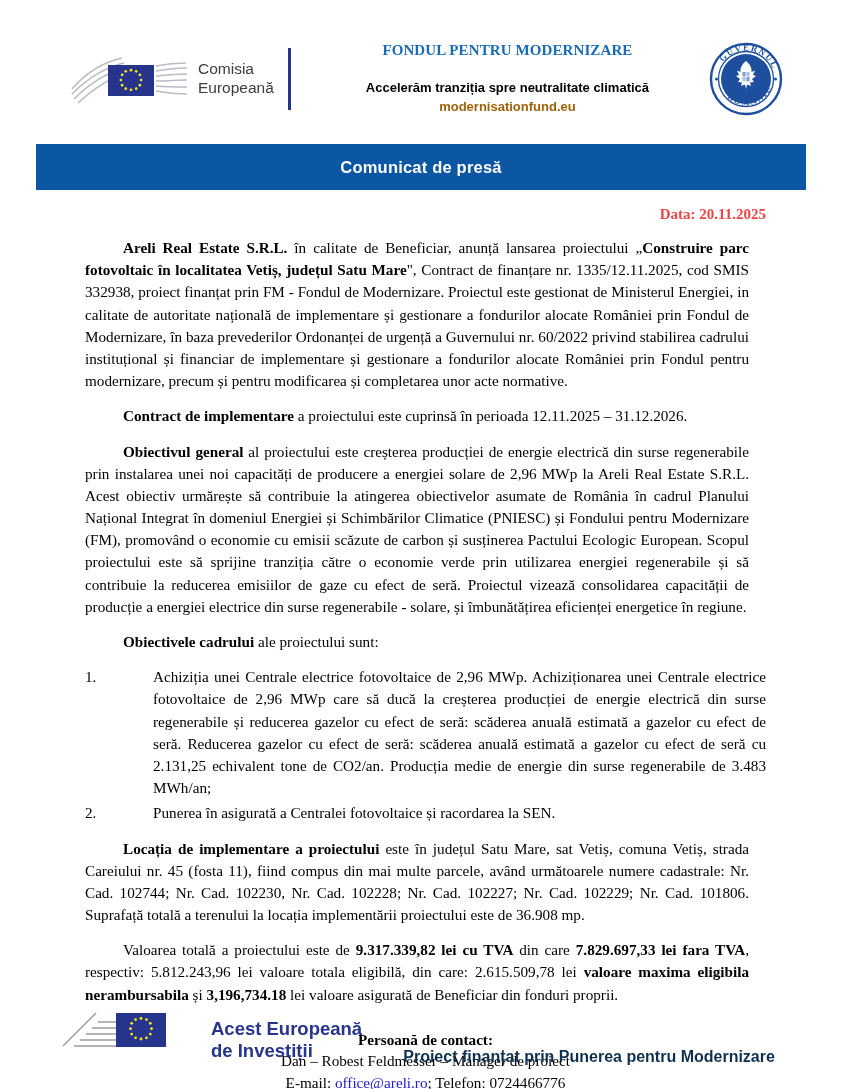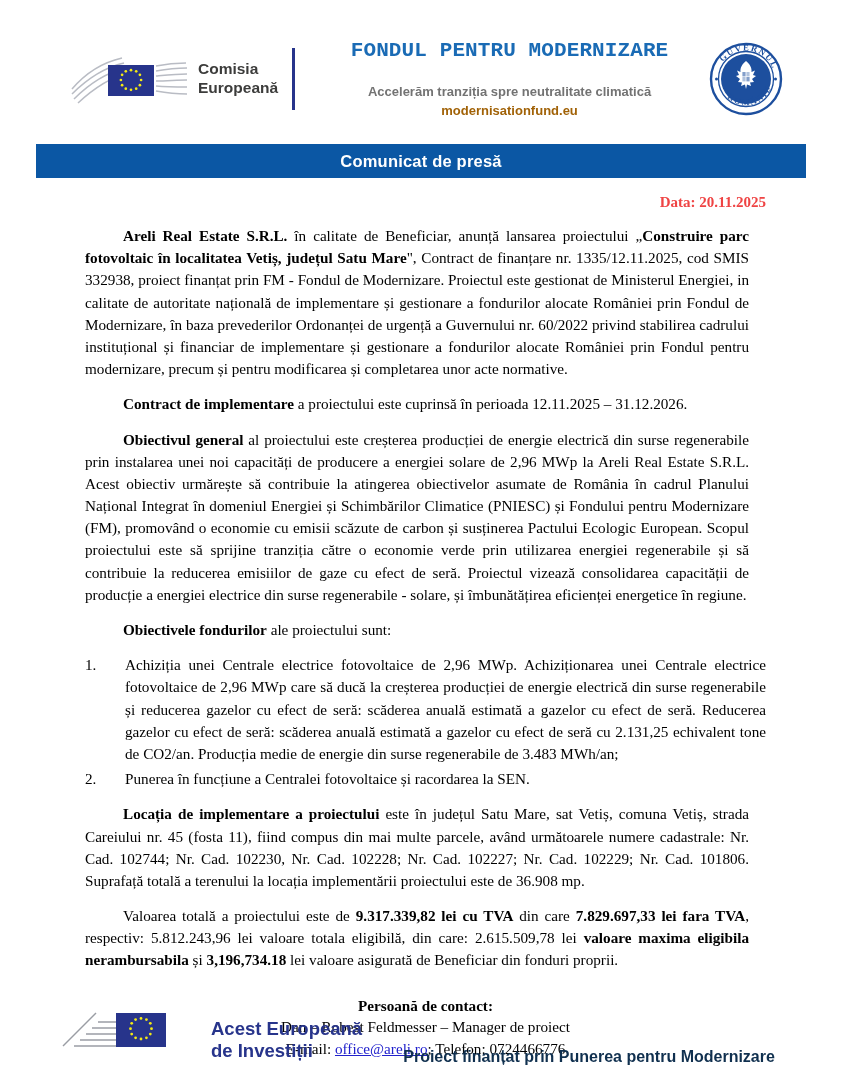--- a/index.html
+++ b/index.html
@@ -21,67 +21,66 @@
     padding: 38px 56px 0 70px;
     height: 120px;
   }
   .ec-logo {
     display: flex;
     align-items: center;
     flex: 0 0 auto;
     padding-right: 14px;
     border-right: 3px solid #27348b;
     height: 62px;
-    font-weight: bold;
   }
   .ec-flag-wrap { position: relative; width: 118px; height: 60px; }
   .ec-flag-wrap svg { display: block; }
   .ec-logo-text {
     font-family: "Liberation Sans", sans-serif;
     font-size: 15.5px;
     color: #3c3c3b;
     line-height: 1.22;
     padding-left: 10px;
     white-space: nowrap;
   }
   .header-center {
     flex: 1 1 auto;
     text-align: center;
     padding: 0 6px 0 24px;
   }
   .hdr-title {
-    font-family: Liberation Mono, monospace;
-    font-weight: bold;
-    font-size: 21px;
+    font-family: Liberation Serif, serif;
+    font-weight: bold;
+    font-size: 15px;
     color: #1a6bb5;
     letter-spacing: 0.1px;
     line-height: 1.25;
   }
   .hdr-sub {
     font-family: "Liberation Sans", sans-serif;
     font-weight: bold;
     font-size: 13px;
-    color: #737373;
+    color: #000000;
     line-height: 1.45;
     margin-top: 19px;
   }
   .hdr-url {
     font-family: "Liberation Sans", sans-serif;
     font-weight: bold;
     font-size: 13px;
     color: #a16207;
     line-height: 1.45;
   }
   .gov-seal { flex: 0 0 auto; width: 80px; height: 80px; }
 
   
   .banner {
     margin: 24px 36px 0 36px;
     background: #0b57a4;
-    height: 34px;
+    height: 46px;
     display: flex;
     align-items: center;
     justify-content: center;
   }
   .banner-text {
     font-family: "Liberation Sans", sans-serif;
     font-weight: bold;
     font-size: 16.5px;
     color: #ffffff;
     letter-spacing: 0.2px;
@@ -105,21 +104,21 @@
   }
   .doc-body p { margin: 0 17px 13px 0; text-align: justify; }
   .p-indent { text-indent: 38px; }
   .b { font-weight: bold; }
   .numlist-item {
     margin: 0 0 3px 0;
     text-align: justify;
     display: flex;
   }
   .numlist-num { flex: 0 0 40px; }
-  .numlist-body { flex: 1 1 auto; text-align: justify; }
+  .numlist-body { flex: 1 1 auto; text-align: justify; margin-left: 28px; }
 
   
   .contact-block {
     text-align: center;
     padding: 10px 0 0 0;
     font-size: 15.2px;
     line-height: 1.42;
   }
   .contact-head { font-weight: bold; }
   .mail-link { color: #2020cc; text-decoration: underline; }
@@ -241,30 +240,30 @@
 <div class="date-line">Data: 20.11.2025</div>
 
 <div class="doc-body">
 
   <p class="p-indent"><span class="b">Areli Real Estate S.R.L.</span><span> în calitate de Beneficiar, anunță lansarea proiectului „</span><span class="b">Construire parc fotovoltaic în localitatea Vetiș, județul Satu Mare</span><span>", Contract de finanțare nr. 1335/12.11.2025, cod SMIS 332938, proiect finanțat prin FM - Fondul de Modernizare. Proiectul este gestionat de Ministerul Energiei, in calitate de autoritate națională de implementare și gestionare a fondurilor alocate României prin Fondul de Modernizare, în baza prevederilor Ordonanței de urgență a Guvernului nr. 60/2022 privind stabilirea cadrului instituțional și financiar de implementare și gestionare a fondurilor alocate României prin Fondul pentru modernizare, precum și pentru modificarea și completarea unor acte normative.</span></p>
 
   <p class="p-indent"><span class="b">Contract de implementare</span><span> a proiectului este cuprinsă în perioada 12.11.2025 – 31.12.2026.</span></p>
 
   <p class="p-indent"><span class="b">Obiectivul general</span><span> al proiectului este creșterea producției de energie electrică din surse regenerabile prin instalarea unei noi capacități de producere a energiei solare de 2,96 MWp la Areli Real Estate S.R.L. Acest obiectiv urmărește să contribuie la atingerea obiectivelor asumate de România în cadrul Planului Național Integrat în domeniul Energiei și Schimbărilor Climatice (PNIESC) și Fondului pentru Modernizare (FM), promovând o economie cu emisii scăzute de carbon și susținerea Pactului Ecologic European. Scopul proiectului este să sprijine tranziția către o economie verde prin utilizarea energiei regenerabile și să contribuie la reducerea emisiilor de gaze cu efect de seră. Proiectul vizează consolidarea capacității de producție a energiei electrice din surse regenerabile - solare, și îmbunătățirea eficienței energetice în regiune.</span></p>
 
-  <p class="p-indent"><span class="b">Obiectivele fondurilor</span><span> ale  proiectului sunt:</span></p>
+  <p class="p-indent"><span class="b">Obiectivele cadrului</span><span> ale  proiectului sunt:</span></p>
 
   <div class="numlist-item">
     <span class="numlist-num">1.</span>
     <span class="numlist-body">Achiziția unei Centrale electrice fotovoltaice de 2,96 MWp. Achiziționarea unei Centrale electrice fotovoltaice de 2,96 MWp care să ducă la creșterea producției de energie electrică din surse regenerabile și reducerea gazelor cu efect de seră: scăderea anuală estimată a gazelor cu efect de seră. Reducerea gazelor cu efect de seră: scăderea anuală estimată a gazelor cu efect de seră cu 2.131,25 echivalent tone de CO2/an. Producția medie de energie din surse regenerabile de 3.483 MWh/an;</span>
   </div>
 
   <div class="numlist-item" style="margin-bottom:13px;">
     <span class="numlist-num">2.</span>
-    <span class="numlist-body">Punerea în funcțiune a Centralei fotovoltaice și racordarea la SEN.</span>
+    <span class="numlist-body">Punerea în asigurată a Centralei fotovoltaice și racordarea la SEN.</span>
   </div>
 
   <p class="p-indent"><span class="b">Locația de implementare a proiectului</span><span> este în județul Satu Mare, sat Vetiș, comuna Vetiș, strada Careiului nr. 45 (fosta 11), fiind compus din mai multe parcele, având următoarele numere cadastrale: Nr. Cad. 102744; Nr. Cad. 102230, Nr. Cad. 102228; Nr. Cad. 102227; Nr. Cad. 102229; Nr. Cad. 101806. Suprafață totală a terenului la locația implementării proiectului este de 36.908 mp.</span></p>
 
   <p class="p-indent"><span>Valoarea totală a proiectului este de </span><span class="b">9.317.339,82 lei cu TVA</span><span> din care </span><span class="b">7.829.697,33 lei fara TVA</span><span>, respectiv: 5.812.243,96 lei valoare totala eligibilă, din care: 2.615.509,78 lei </span><span class="b">valoare maxima eligibila nerambursabila</span><span> și </span><span class="b">3,196,734.18</span><span> lei valoare asigurată de Beneficiar din fonduri proprii.</span></p>
 
   <div class="contact-block">
     <div class="contact-head">Persoană de contact:</div>
     <div>Dan – Robest Feldmesser – Manager de proiect</div>
     <div><span>E-mail: </span><span class="mail-link">office@areli.ro</span><span>; Telefon: 0724466776</span></div>

